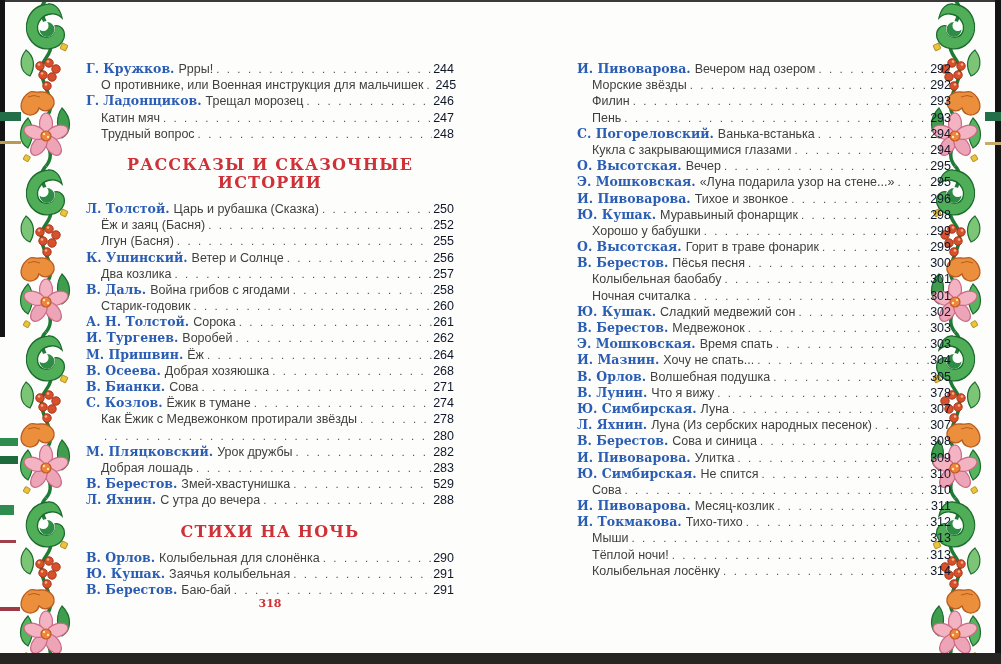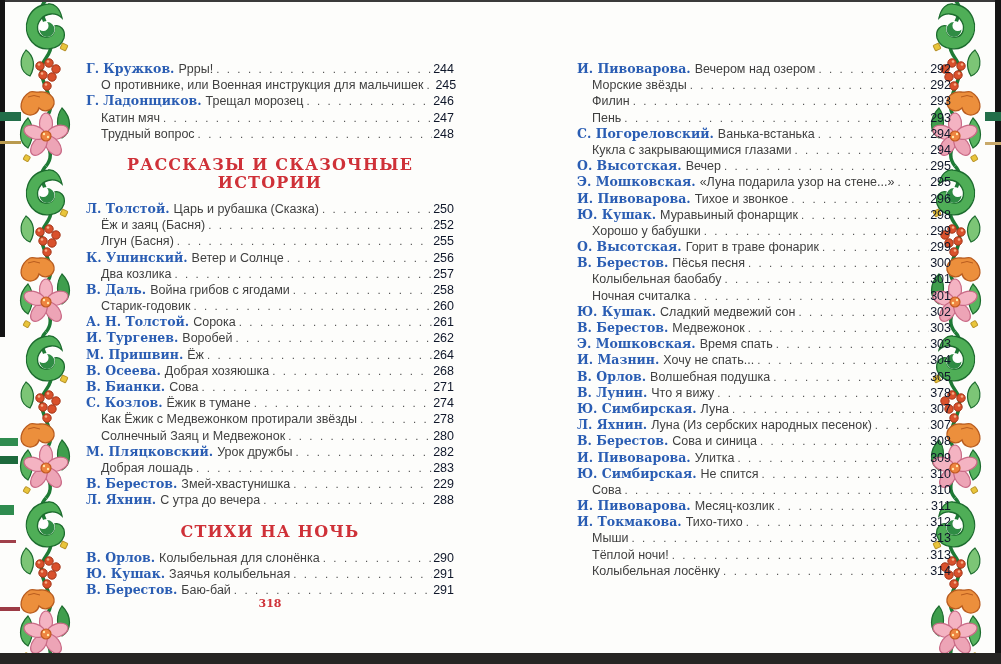--- a/index.html
+++ b/index.html
@@ -202,40 +202,39 @@
       <span class="title">Ёжик в тумане</span>
       <span class="dots">. . . . . . . . . . . . . . . . . . . . . . . . . . . . . . . . . . . . . . . . . . . . . . . . . . . . . . . . . . . . . . . . . . . . . . . . . . . . . . . . . . . . . . . . . . . . . . . . . . . . </span>
       <span class="pnum">274</span>
     </div>
     <div class="toc-row indent">
       <span class="title">Как Ёжик с Медвежонком протирали звёзды</span>
       <span class="dots">. . . . . . . . . . . . . . . . . . . . . . . . . . . . . . . . . . . . . . . . . . . . . . . . . . . . . . . . . . . . . . . . . . . . . . . . . . . . . . . . . . . . . . . . . . . . . . . . . . . . </span>
       <span class="pnum">278</span>
     </div>
     <div class="toc-row indent">
-      <span class="title">Солнечный Заяц и Медвежонок</span>
       <span class="dots">. . . . . . . . . . . . . . . . . . . . . . . . . . . . . . . . . . . . . . . . . . . . . . . . . . . . . . . . . . . . . . . . . . . . . . . . . . . . . . . . . . . . . . . . . . . . . . . . . . . . </span>
       <span class="pnum">280</span>
     </div>
     <div class="toc-row">
       <span class="author">М. Пляцковский.</span>
       <span class="title">Урок дружбы</span>
       <span class="dots">. . . . . . . . . . . . . . . . . . . . . . . . . . . . . . . . . . . . . . . . . . . . . . . . . . . . . . . . . . . . . . . . . . . . . . . . . . . . . . . . . . . . . . . . . . . . . . . . . . . . </span>
       <span class="pnum">282</span>
     </div>
     <div class="toc-row indent">
       <span class="title">Добрая лошадь</span>
       <span class="dots">. . . . . . . . . . . . . . . . . . . . . . . . . . . . . . . . . . . . . . . . . . . . . . . . . . . . . . . . . . . . . . . . . . . . . . . . . . . . . . . . . . . . . . . . . . . . . . . . . . . . </span>
       <span class="pnum">283</span>
     </div>
     <div class="toc-row">
       <span class="author">В. Берестов.</span>
       <span class="title">Змей-хвастунишка</span>
       <span class="dots">. . . . . . . . . . . . . . . . . . . . . . . . . . . . . . . . . . . . . . . . . . . . . . . . . . . . . . . . . . . . . . . . . . . . . . . . . . . . . . . . . . . . . . . . . . . . . . . . . . . . </span>
-      <span class="pnum">229</span>
+      <span class="pnum">529</span>
     </div>
     <div class="toc-row">
       <span class="author">Л. Яхнин.</span>
       <span class="title">С утра до вечера</span>
       <span class="dots">. . . . . . . . . . . . . . . . . . . . . . . . . . . . . . . . . . . . . . . . . . . . . . . . . . . . . . . . . . . . . . . . . . . . . . . . . . . . . . . . . . . . . . . . . . . . . . . . . . . . </span>
       <span class="pnum">288</span>
     </div>
     <div class="section-header">СТИХИ НА НОЧЬ</div>
     <div class="toc-row">
       <span class="author">В. Орлов.</span>

